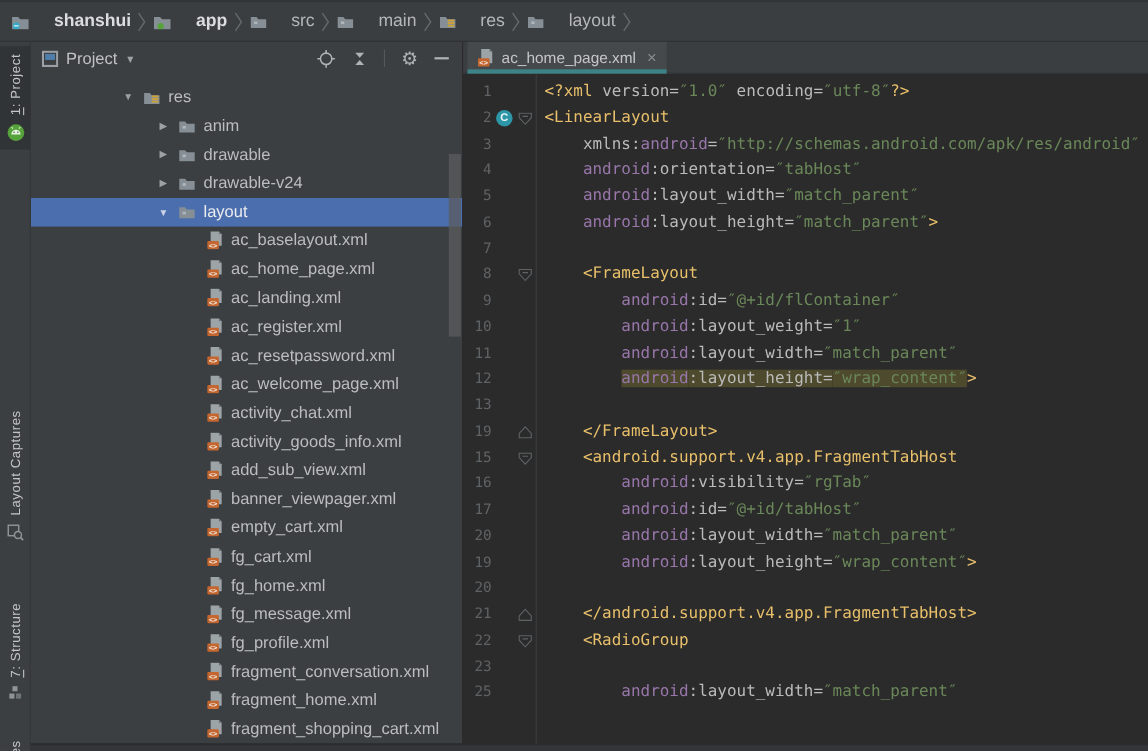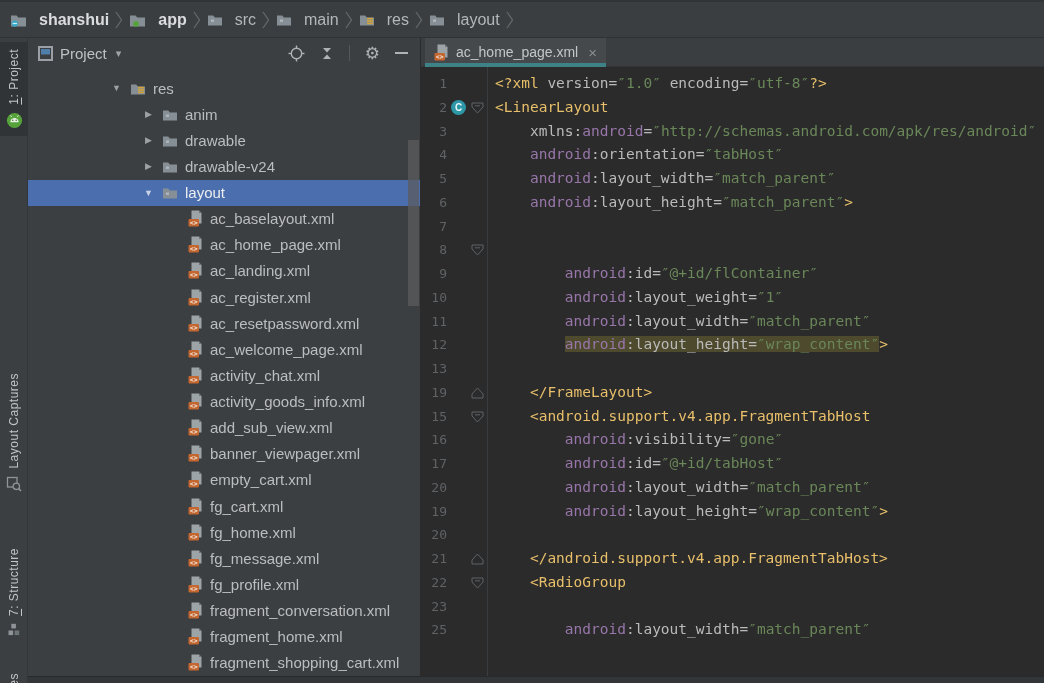--- a/index.html
+++ b/index.html
@@ -3,21 +3,21 @@
 <meta charset="utf-8">
 <style>
   html,body{margin:0;padding:0;background:#2B2B2B;width:1044px;height:683px;overflow:hidden;
     font-family:"Liberation Sans",sans-serif;}
   .root{position:relative;width:1044px;height:683px;background:#2B2B2B;}
 
   
   .topbar{position:absolute;left:0;top:0;width:1044px;height:38px;box-sizing:border-box;
     background:#3B3E41;border-top:2px solid #313437;border-bottom:1px solid #2F3235;
     display:flex;align-items:center;padding-left:10px;}
-  .crumb{display:flex;align-items:center;gap:12px;font-size:16px;color:#B4B7B9;cursor:default;}
+  .crumb{display:flex;align-items:center;gap:22px;font-size:16px;color:#B4B7B9;cursor:default;}
   .crumb.bold{font-weight:bold;color:#DADCDE;}
   .crumb .cicon{display:flex;align-items:center;}
   .csep{margin:0 6px;display:flex;align-items:center;}
 
   
   .stripe{position:absolute;left:0;top:38px;width:28px;height:645px;background:#3C3F41;
     border-right:1px solid #333639;box-sizing:border-box;}
   .vtab{position:absolute;left:0;width:28px;display:flex;flex-direction:column;align-items:center;
     gap:7px;padding:7px 0;box-sizing:border-box;}
   .vtab.active{background:#313437;}
@@ -544,20 +544,21 @@
         <div class="cl">
           <span class="ln">7</span>
           <span class="ct"></span>
         </div>
         <div class="cl">
           <span class="ln">8</span>
           <span class="gfold"><svg width="13" height="12" viewBox="0 0 13 12">
               <polygon points="1,1 12,1 12,5 6.5,11 1,5" fill="none" stroke="#5F6366"></polygon>
               <line x1="4" y1="3.8" x2="9" y2="3.8" stroke="#5F6366"></line>
             </svg></span>
+          <span class="ct"><span class="t-plain">    </span><span class="t-tag">&lt;FrameLayout</span></span>
         </div>
         <div class="cl">
           <span class="ln">9</span>
           <span class="ct"><span class="t-plain">        </span><span class="t-ns">android</span><span class="t-attr">:id=</span><span class="t-val">″@+id/flContainer″</span></span>
         </div>
         <div class="cl">
           <span class="ln">10</span>
           <span class="ct"><span class="t-plain">        </span><span class="t-ns">android</span><span class="t-attr">:layout_weight=</span><span class="t-val">″1″</span></span>
         </div>
         <div class="cl">
@@ -582,21 +583,21 @@
         <div class="cl">
           <span class="ln">15</span>
           <span class="gfold"><svg width="13" height="12" viewBox="0 0 13 12">
               <polygon points="1,1 12,1 12,5 6.5,11 1,5" fill="none" stroke="#5F6366"></polygon>
               <line x1="4" y1="3.8" x2="9" y2="3.8" stroke="#5F6366"></line>
             </svg></span>
           <span class="ct"><span class="t-plain">    </span><span class="t-tag">&lt;android.support.v4.app.FragmentTabHost</span></span>
         </div>
         <div class="cl">
           <span class="ln">16</span>
-          <span class="ct"><span class="t-plain">        </span><span class="t-ns">android</span><span class="t-attr">:visibility=</span><span class="t-val">″gone″</span></span>
+          <span class="ct"><span class="t-plain">        </span><span class="t-ns">android</span><span class="t-attr">:visibility=</span><span class="t-val">″rgTab″</span></span>
         </div>
         <div class="cl">
           <span class="ln">17</span>
           <span class="ct"><span class="t-plain">        </span><span class="t-ns">android</span><span class="t-attr">:id=</span><span class="t-val">″@+id/tabHost″</span></span>
         </div>
         <div class="cl">
           <span class="ln">20</span>
           <span class="ct"><span class="t-plain">        </span><span class="t-ns">android</span><span class="t-attr">:layout_width=</span><span class="t-val">″match_parent″</span></span>
         </div>
         <div class="cl">

